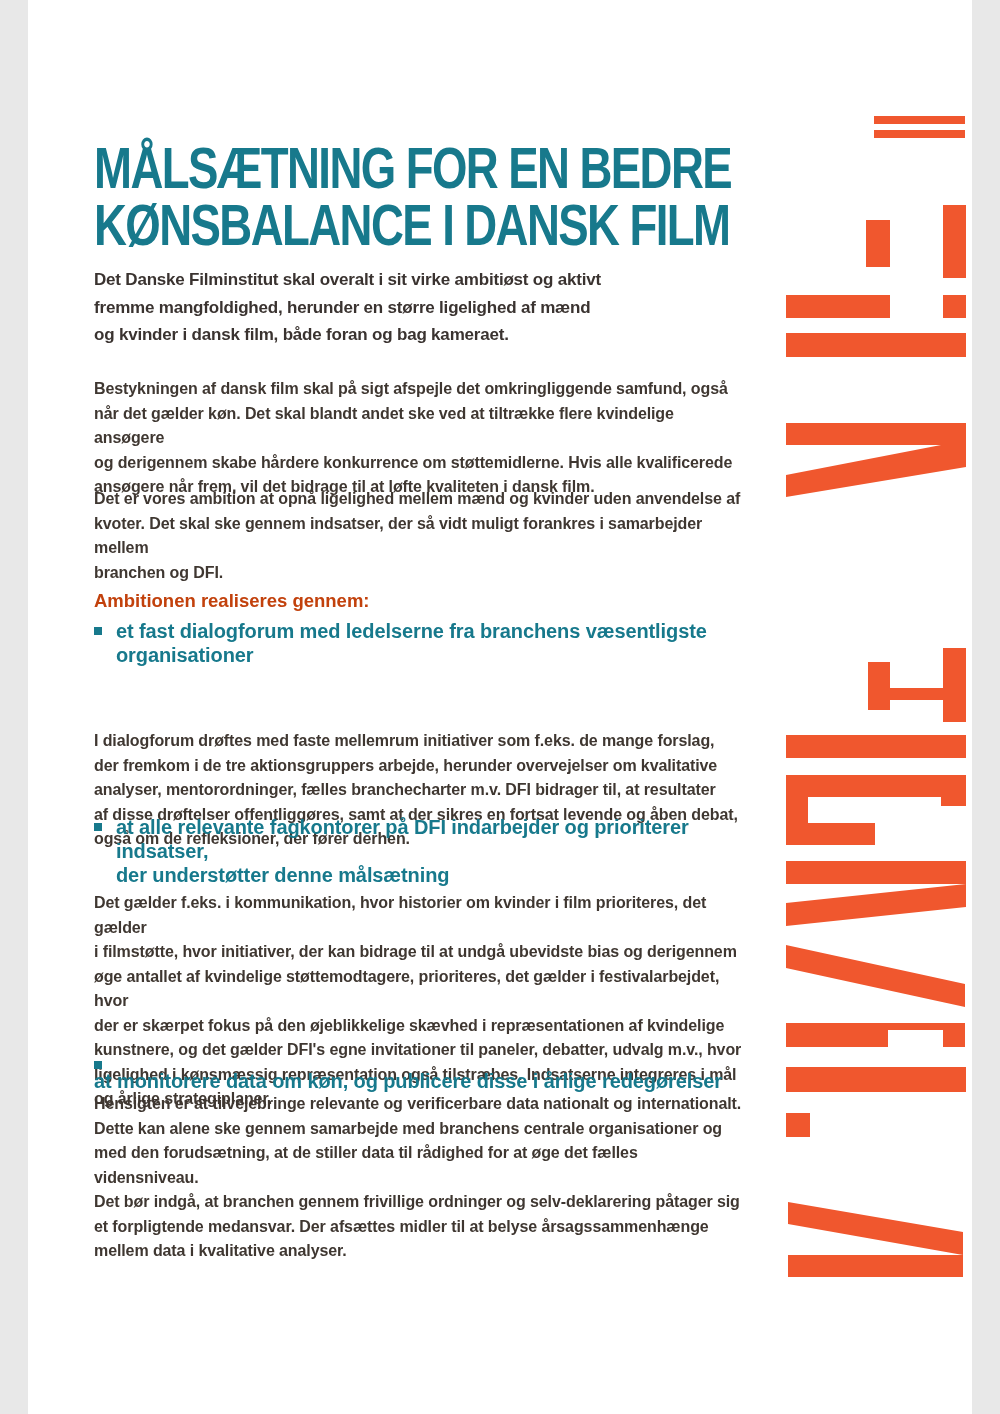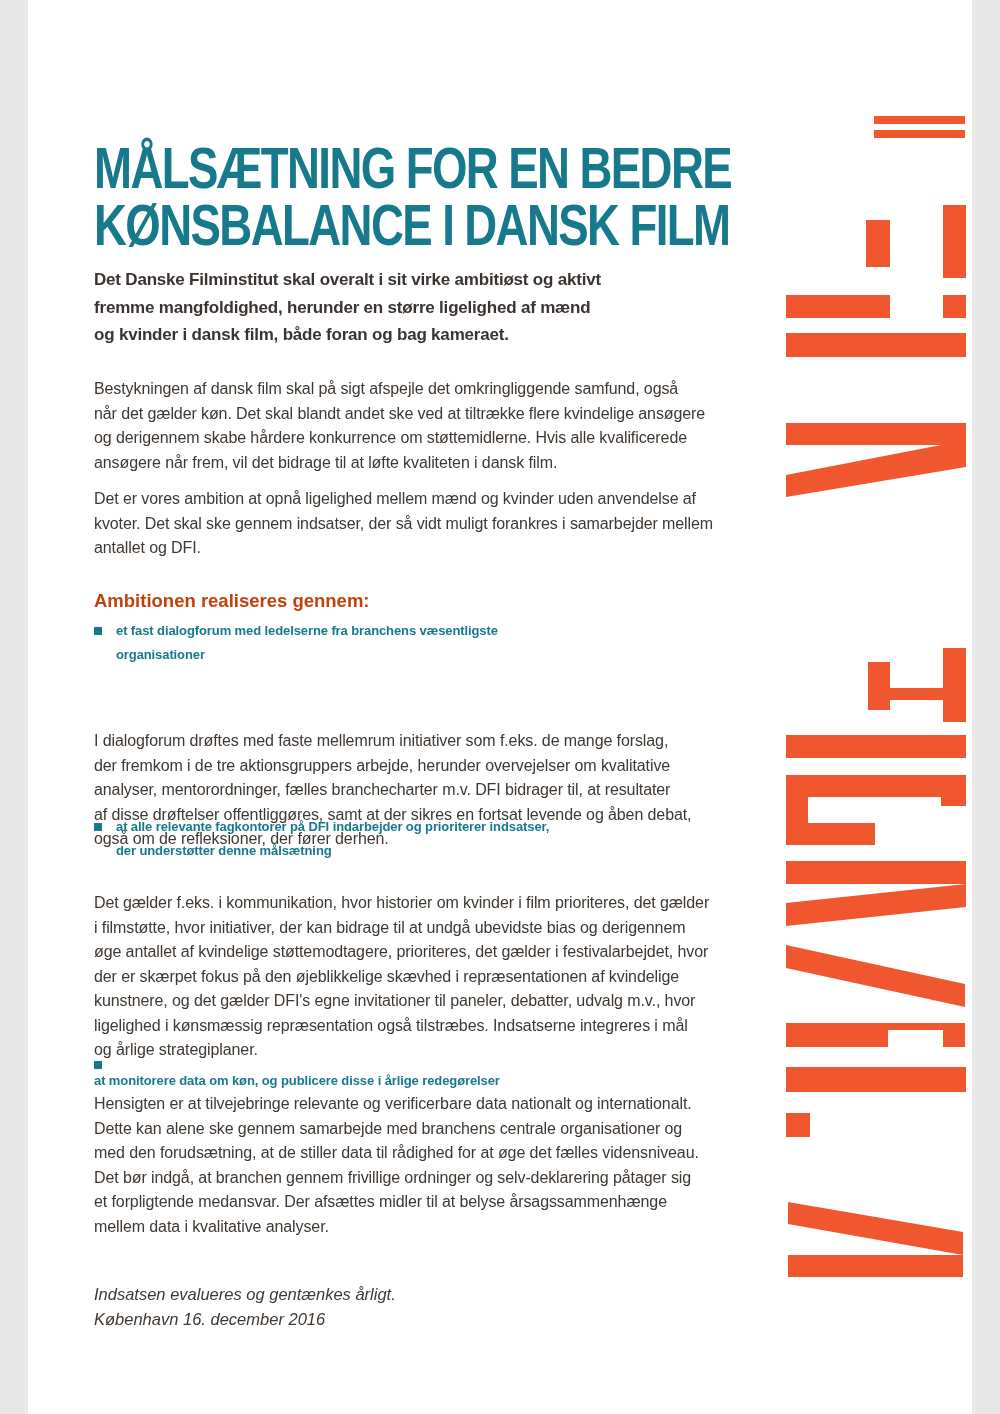--- a/index.html
+++ b/index.html
@@ -5,21 +5,21 @@
   html,body{margin:0;padding:0;background:#e8e8e8;}
   .page{
     position:relative;
     width:944px;height:1414px;
     margin:0 auto;
     background:#ffffff;
     overflow:hidden;
     font-family:"Liberation Sans","DejaVu Sans",sans-serif;
   }
   .abs{position:absolute;}
-  .pre{white-space:pre-line;}
+  .pre{white-space:pre-line;font-weight:bold;}
   .headline{
     left:66px;top:102px;
     color:#17798C;
     font-size:57px;line-height:57px;
     font-weight:700;
     letter-spacing:-2px;
     transform:scaleX(0.80);
     transform-origin:left top;
     text-transform:uppercase;
   }
@@ -54,21 +54,21 @@
   .b2{top:815px;}
   .b3{top:1053px;flex-direction:column;}
   .bullet-marker{
     flex:0 0 auto;
     width:8px;height:8px;
     background:#17798C;
     margin:8px 14px 0 0;
   }
   .bullet-text{
     color:#17798C;
-    font-size:13px;line-height:24px;
+    font-size:20px;line-height:24px;
     font-weight:700;letter-spacing:-0.1px;
   }
   .footer-note{
     left:66px;top:1265px;width:600px;
     color:#3F3731;
     font-size:16.5px;line-height:25.5px;
     font-style:italic;
   }
   .wordmark{left:0;top:0;pointer-events:none;}
   .wordmark *{fill:#F0572E;}
@@ -128,21 +128,21 @@
   <p class="abs intro pre">Det Danske Filminstitut skal overalt i sit virke ambitiøst og aktivt
 fremme mangfoldighed, herunder en større ligelighed af mænd
 og kvinder i dansk film, både foran og bag kameraet.</p>
 
   <p class="abs body-par pre p1">Bestykningen af dansk film skal på sigt afspejle det omkringliggende samfund, også
 når det gælder køn. Det skal blandt andet ske ved at tiltrække flere kvindelige ansøgere
 og derigennem skabe hårdere konkurrence om støttemidlerne. Hvis alle kvalificerede
 ansøgere når frem, vil det bidrage til at løfte kvaliteten i dansk film.</p>
   <p class="abs body-par pre p2">Det er vores ambition at opnå ligelighed mellem mænd og kvinder uden anvendelse af
 kvoter. Det skal ske gennem indsatser, der så vidt muligt forankres i samarbejder mellem
-antallet og DFI.</p>
+branchen og DFI.</p>
 
   <h2 class="abs section-heading">Ambitionen realiseres gennem:</h2>
 
   <div class="abs bullet b1">
     <span class="bullet-marker"></span>
     <span class="bullet-text pre">et fast dialogforum med ledelserne fra branchens væsentligste
 organisationer</span>
   </div>
   <p class="abs body-par pre p3">I dialogforum drøftes med faste mellemrum initiativer som f.eks. de mange forslag,
 der fremkom i de tre aktionsgruppers arbejde, herunder overvejelser om kvalitative
@@ -167,16 +167,14 @@
     <span class="bullet-marker"></span>
     <span class="bullet-text pre">at monitorere data om køn, og publicere disse i årlige redegørelser</span>
   </div>
   <p class="abs body-par pre p5">Hensigten er at tilvejebringe relevante og verificerbare data nationalt og internationalt.
 Dette kan alene ske gennem samarbejde med branchens centrale organisationer og
 med den forudsætning, at de stiller data til rådighed for at øge det fælles vidensniveau.
 Det bør indgå, at branchen gennem frivillige ordninger og selv-deklarering påtager sig
 et forpligtende medansvar. Der afsættes midler til at belyse årsagssammenhænge
 mellem data i kvalitative analyser.</p>
 
-  <p class="abs footer-note pre">Indsatsen evalueres og gentænkes årligt.
-København 16. december 2016</p>
 
 </div>
 
 </body></html>

